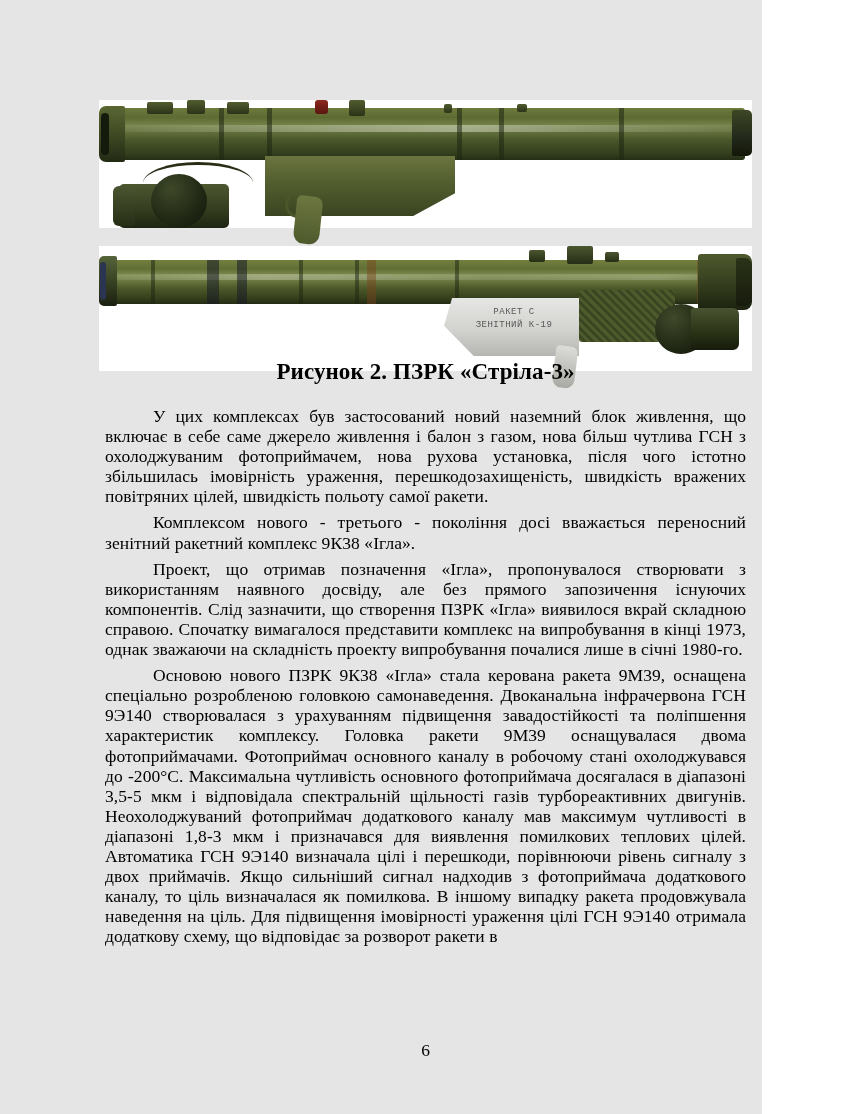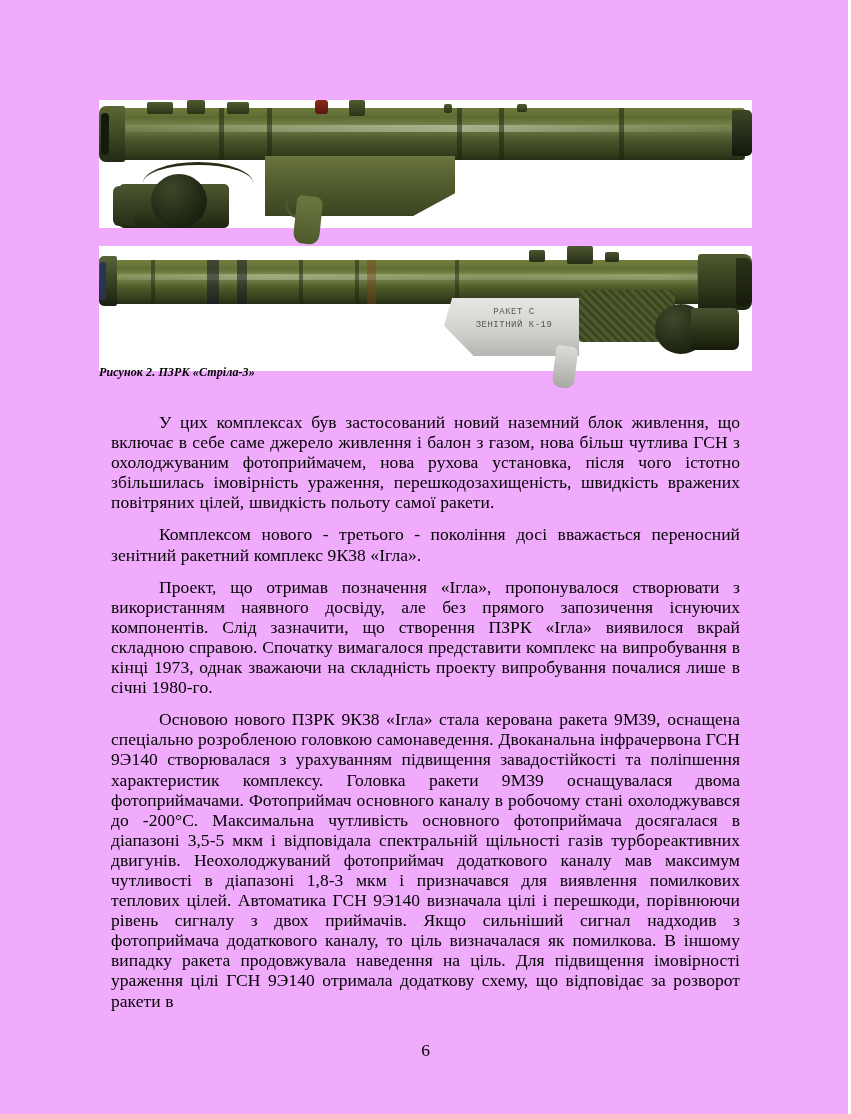--- a/index.html
+++ b/index.html
@@ -12,23 +12,23 @@
     height: 1114px;
     position: relative;
     font-family: "Liberation Serif", "DejaVu Serif", serif;
     color: #000000;
     overflow: hidden;
   }
 
   .page {
     position: absolute;
     left: 0; top: 0;
-    width: 848px;
+    width: 762px;
     height: 1114px;
-    background: #f0abfc;
+    background: #e5e5e5;
   }
 
   
   .figure-block {
     position: absolute;
     left: 99px;
     top: 100px;
     width: 653px;
   }
 
@@ -272,37 +272,36 @@
     background: linear-gradient(to bottom, #4b5630, #262e15);
     border-radius: 2px;
   }
 
   
   .caption {
     position: absolute;
     left: 99px;
     top: 362px;
     width: 653px;
-    text-align: left;
+    text-align: center;
     font-weight: bold;
-    font-size: 12px;
+    font-size: 23px;
     line-height: 20px;
     letter-spacing: 0.1px;
-    font-style: italic;
   }
 
   
   .body-text {
     position: absolute;
     left: 99px;
     top: 400px;
     width: 653px;
   }
   .para {
-    margin: 12px;
+    margin: 6px;
     text-align: justify;
     text-indent: 48px;
     font-size: 17.5px;
     line-height: 20.1px;
     letter-spacing: 0.05px;
     word-spacing: 0.2px;
     hyphens: none;
   }
   .para:last-child { text-align: justify; }
 

